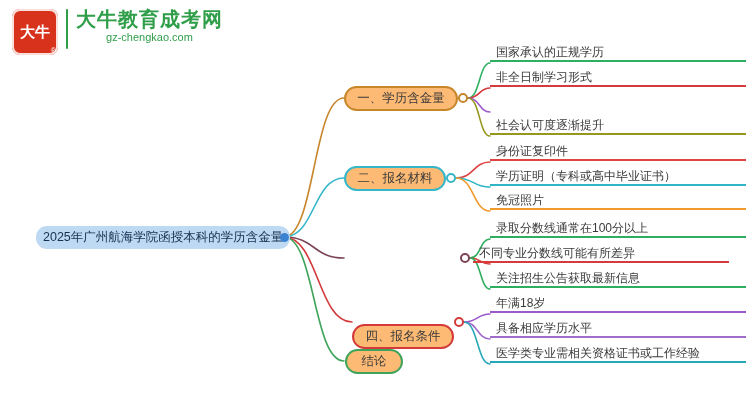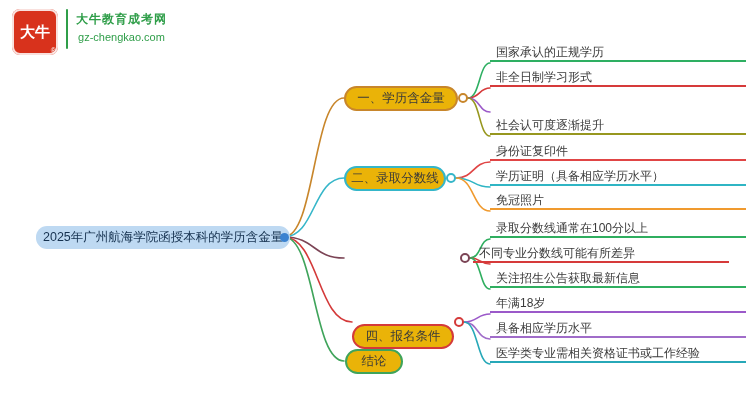--- a/index.html
+++ b/index.html
@@ -17,33 +17,33 @@
   
   .logo { position:absolute; left:12px; top:9px; display:flex; align-items:flex-start; gap:8px; }
   .logo-mark {
     width:46px; height:46px; border-radius:8px;
     color:#fff; font-weight:bold; font-size:15px;
     display:flex; align-items:center; justify-content:center;
     position:relative; box-shadow: inset 0 0 0 2px rgba(255,255,255,.85);
   }
   .logo-mark .reg { position:absolute; right:2px; bottom:1px; font-size:7px; font-weight:normal; }
   .logo-sep { width:2px; height:40px; border-radius:1px; }
-  .logo-title { font-weight:bold; font-size:12px; letter-spacing:1px; line-height:20px; }
+  .logo-title { font-weight:bold; font-size:20px; letter-spacing:1px; line-height:20px; }
   .logo-url { font-size:11px; text-align:center; margin-top:2px; }
 
   
   .root {
     position:absolute; white-space:nowrap;
     font-size:12.5px; color:#15314f;
     padding:4px 7px; border-radius:11px; line-height:15px;
   }
   .dot { position:absolute; width:9px; height:9px; border-radius:50%; }
   .branch {
     position:absolute; height:25px; line-height:21px;
-    background:#eab308; border:2px solid #999; border-radius:13px;
+    background:#fdba74; border:2px solid #999; border-radius:13px;
     font-size:12.5px; color:#3a3a3a; text-align:center; white-space:nowrap;
   }
   .handle {
     position:absolute; width:10px; height:10px; border-radius:50%;
     background:#fff; border:2px solid #999;
   }
   .leaf {
     position:absolute; width:256px; height:19px; line-height:18px;
     border-bottom:2px solid #999;
     font-size:12px; color:#3a3a3a; padding-left:6px; white-space:nowrap; overflow:hidden;
@@ -89,35 +89,35 @@
     <div class="logo-text">
       <div class="logo-title" style="color: rgb(47, 158, 73);">大牛教育成考网</div>
       <div class="logo-url" style="color: rgb(47, 158, 73);">gz-chengkao.com</div>
     </div>
   </header>
 
   <div class="root" style="left: 36px; top: 226px; background-color: rgb(190, 217, 242);">2025年广州航海学院函授本科的学历含金量</div>
   <div class="dot" style="left: 280px; top: 233px; background: rgb(59, 130, 208);"></div>
 
   <div class="branch" style="left: 344px; top: 86px; width: 114px; border-color: rgb(200, 134, 43);">一、学历含金量</div>
-  <div class="branch" style="left: 344px; top: 166px; width: 102px; border-color: rgb(53, 182, 201);">二、录取分数线</div>
+  <div class="branch" style="left: 344px; top: 166px; width: 102px; border-color: rgb(53, 182, 201);">二、报名材料</div>
   <div class="branch" style="left: 352px; top: 324px; width: 102px; border-color: rgb(212, 58, 58);">四、报名条件</div>
   <div class="branch" style="left: 345px; top: 349px; width: 58px; border-color: rgb(63, 164, 91);">结论</div>
 
   <div class="handle" style="left: 458px; top: 93px; border-color: rgb(200, 134, 43);"></div>
   <div class="handle" style="left: 446px; top: 173px; border-color: rgb(53, 182, 201);"></div>
   <div class="handle" style="left: 460px; top: 253px; border-color: rgb(123, 68, 85);"></div>
   <div class="handle" style="left: 454px; top: 317px; border-color: rgb(212, 58, 58);"></div>
 
   <div class="leaf" style="left: 490px; top: 43px; border-bottom-color: rgb(46, 175, 98);">国家承认的正规学历</div>
   <div class="leaf" style="left: 490px; top: 68px; border-bottom-color: rgb(214, 58, 58);">非全日制学习形式</div>
   <div class="leaf" style="left: 490px; top: 116px; border-bottom-color: rgb(151, 151, 31);">社会认可度逐渐提升</div>
 
   <div class="leaf" style="left: 490px; top: 142px; border-bottom-color: rgb(224, 69, 69);">身份证复印件</div>
-  <div class="leaf" style="left: 490px; top: 167px; border-bottom-color: rgb(47, 181, 196);">学历证明（具备相应学历水平）</div>
+  <div class="leaf" style="left: 490px; top: 167px; border-bottom-color: rgb(47, 181, 196);">学历证明（专科或高中毕业证书）</div>
   <div class="leaf" style="left: 490px; top: 191px; border-bottom-color: rgb(240, 154, 46);">免冠照片</div>
 
   <div class="leaf" style="left: 490px; top: 219px; border-bottom-color: rgb(47, 174, 95);">录取分数线通常在100分以上</div>
   <div class="leaf" style="left: 473px; top: 244px; border-bottom-color: rgb(214, 58, 58);">不同专业分数线可能有所差异</div>
   <div class="leaf" style="left: 490px; top: 269px; border-bottom-color: rgb(47, 174, 95);">关注招生公告获取最新信息</div>
 
   <div class="leaf" style="left: 490px; top: 294px; border-bottom-color: rgb(155, 89, 201);">年满18岁</div>
   <div class="leaf" style="left: 490px; top: 319px; border-bottom-color: rgb(160, 108, 201);">具备相应学历水平</div>
   <div class="leaf" style="left: 490px; top: 344px; border-bottom-color: rgb(39, 168, 184);">医学类专业需相关资格证书或工作经验</div>
 

